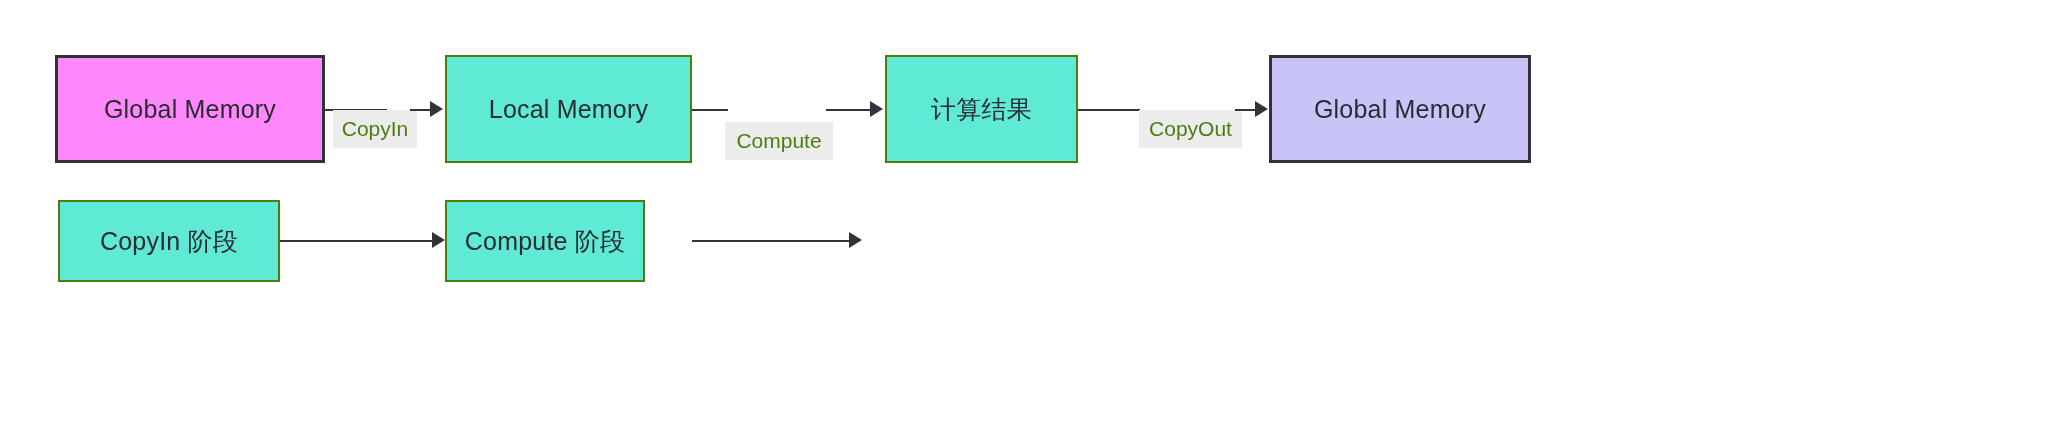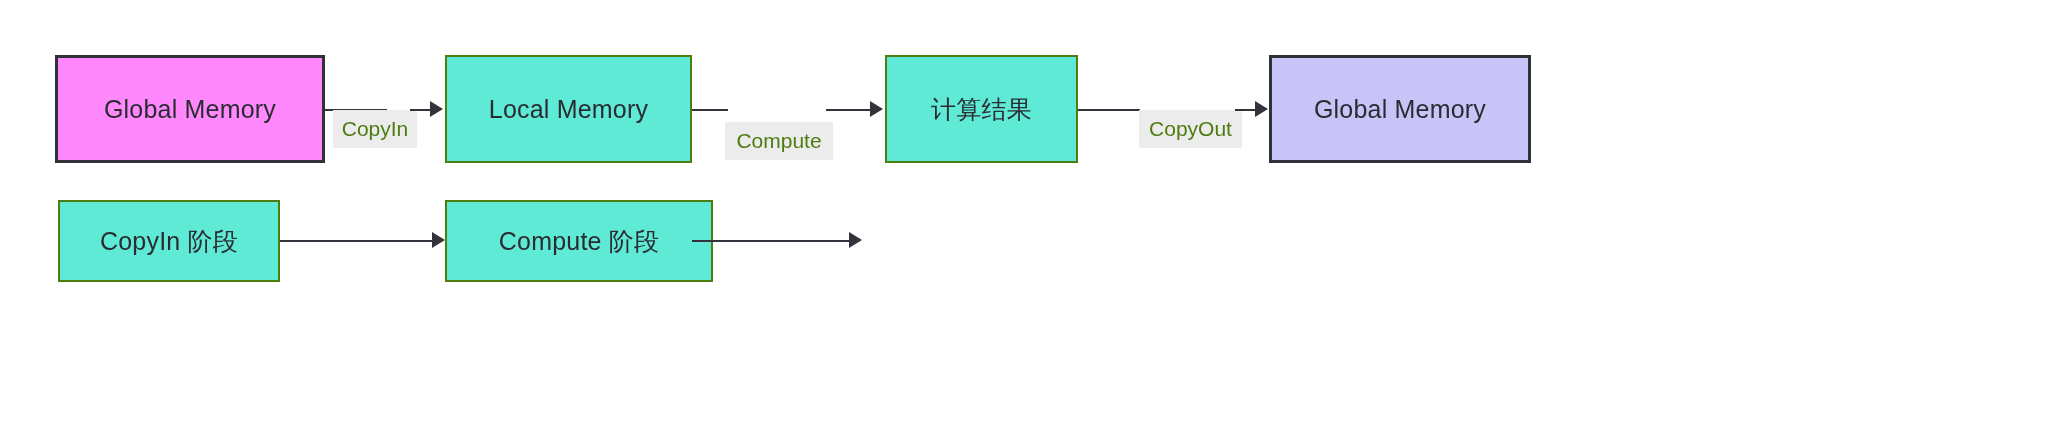--- a/index.html
+++ b/index.html
@@ -107,21 +107,21 @@
     <span>Global Memory</span>
   </div>
 
   <div class="node default" style="left:58px; top:200px; width:222px; height:82px;align-items:center;">
     <span>CopyIn 阶段</span>
   </div>
 
   <div class="edge-line" style="left:280px; top:240px; width:156px;"></div>
   <div class="arrow-head" style="left:432px; top:232px;"></div>
 
-  <div class="node default" style="left:445px; top:200px; width:268px; height:82px;">
+  <div class="node default" style="left:445px; top:200px; width:200px; height:82px;">
     <span>Compute 阶段</span>
   </div>
 
   <div class="edge-line" style="left:692px; top:240px; width:160px;"></div>
   <div class="arrow-head" style="left:849px; top:232px;"></div>
 
 
 </div>
 
 </body></html>

